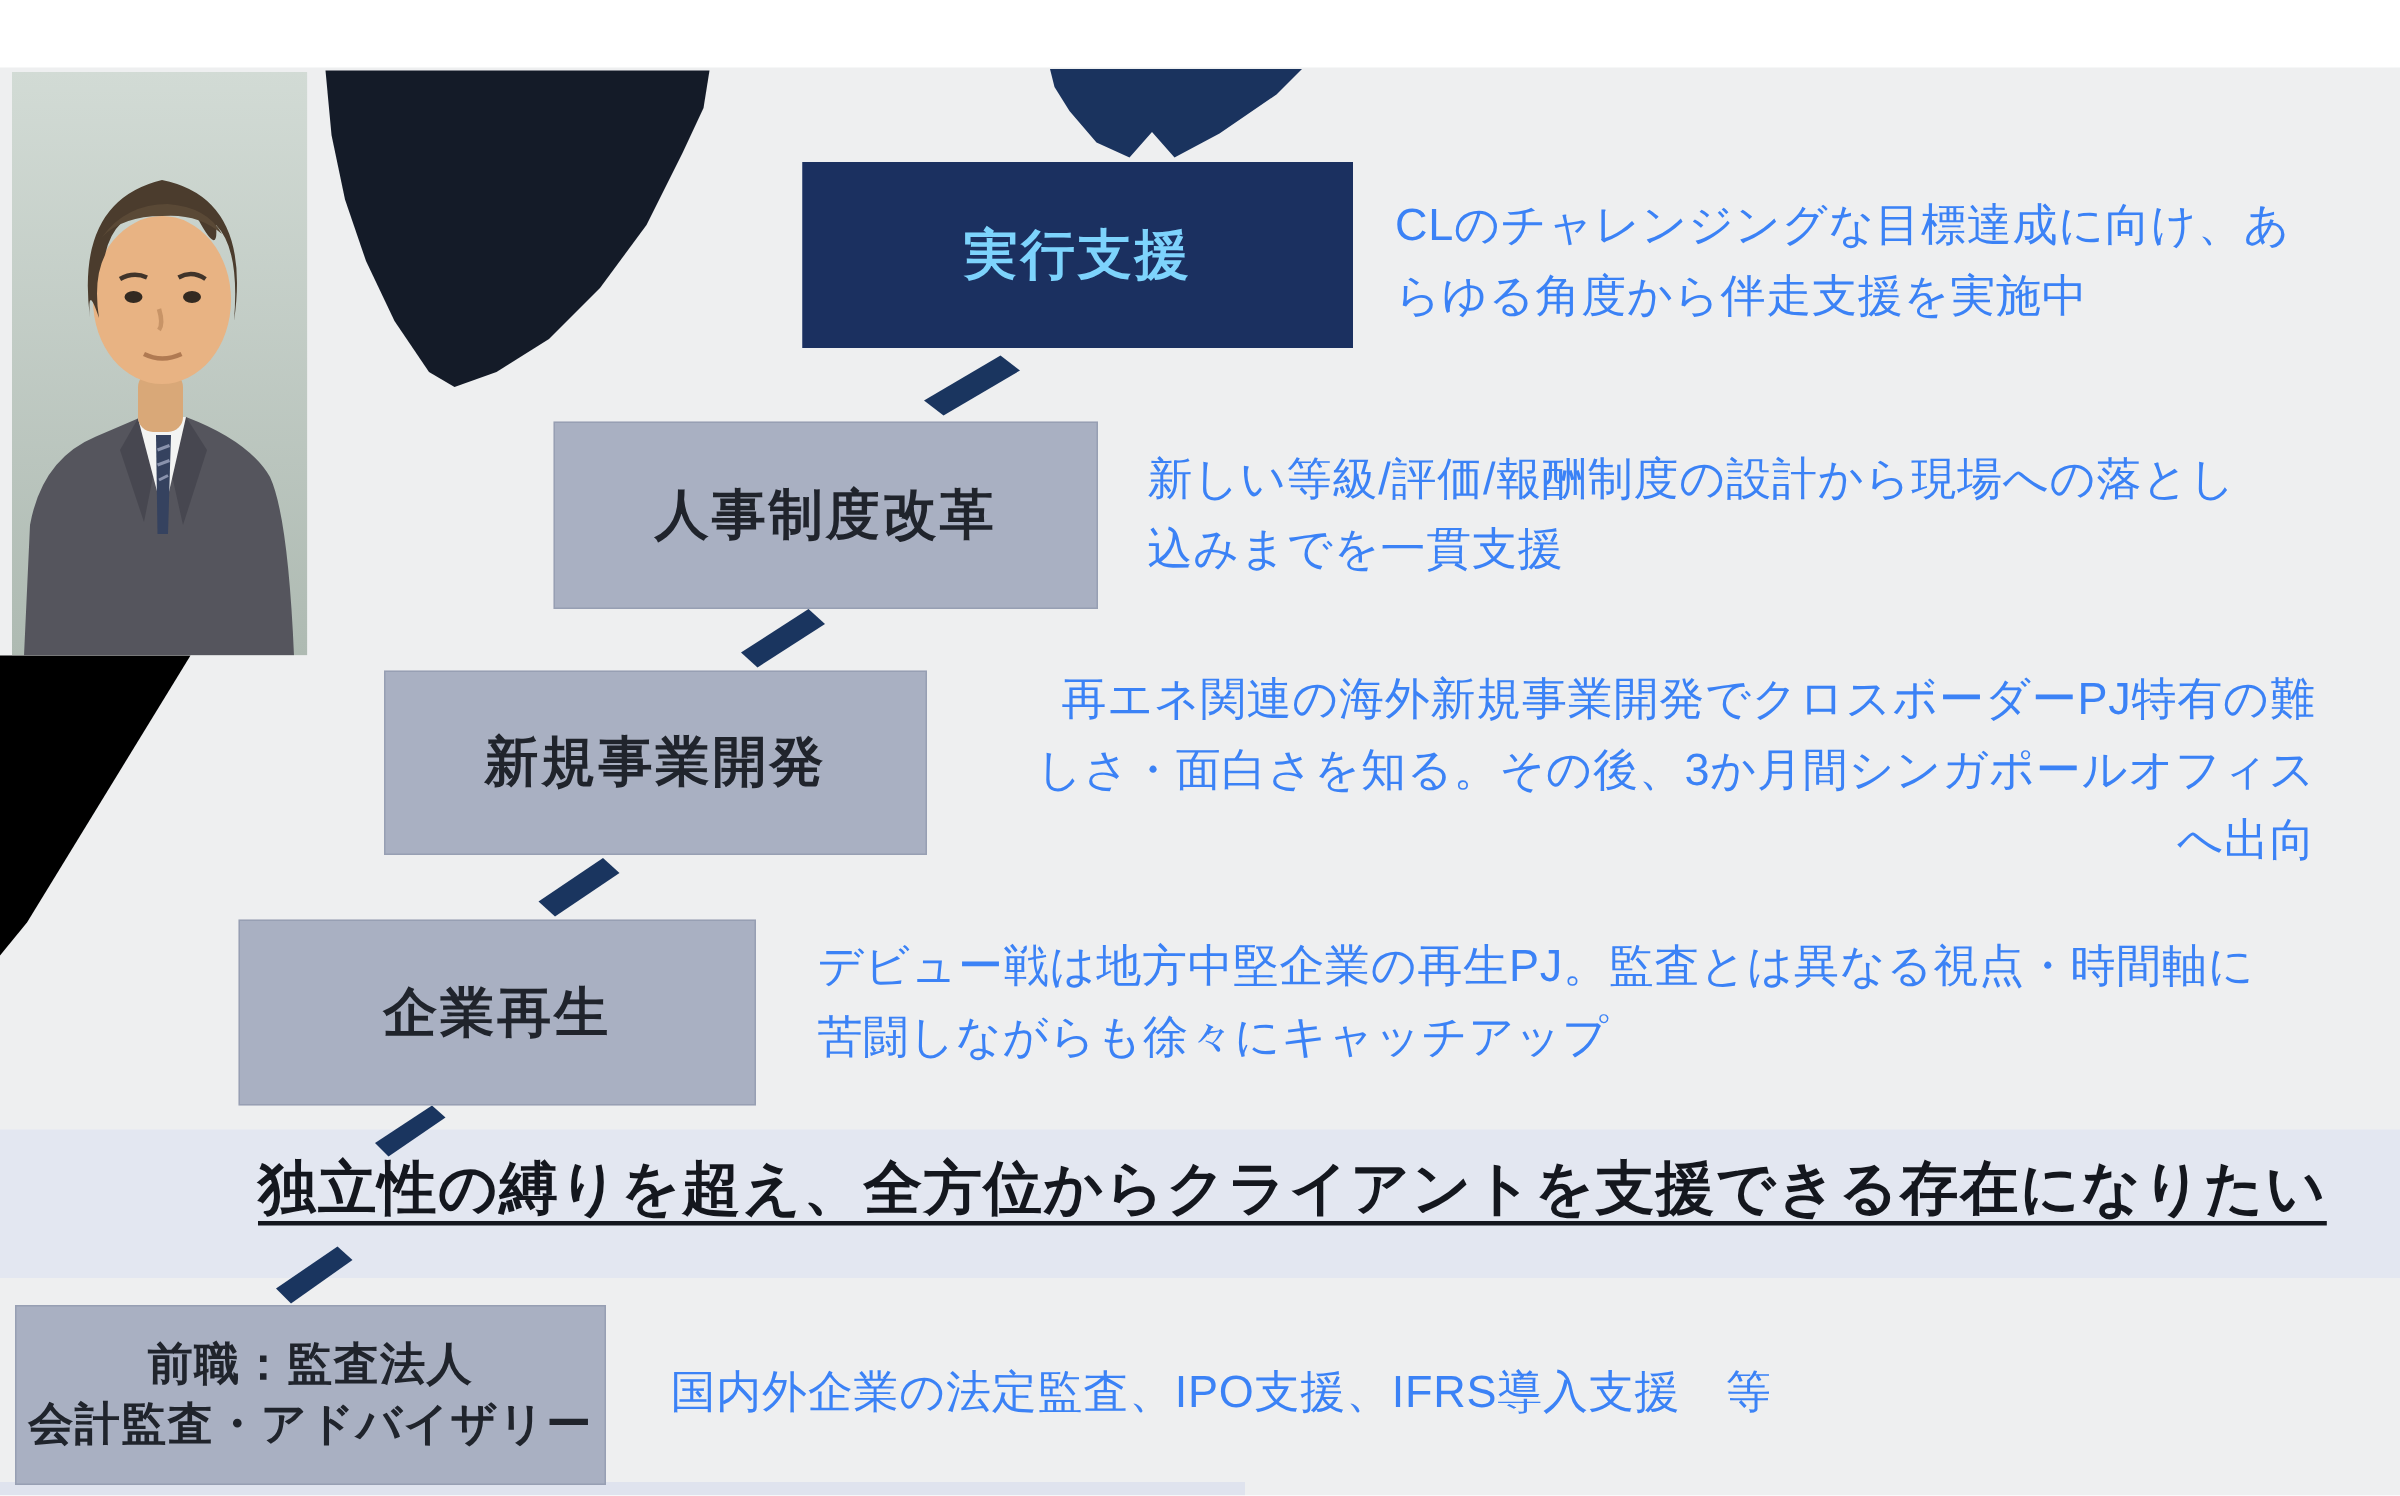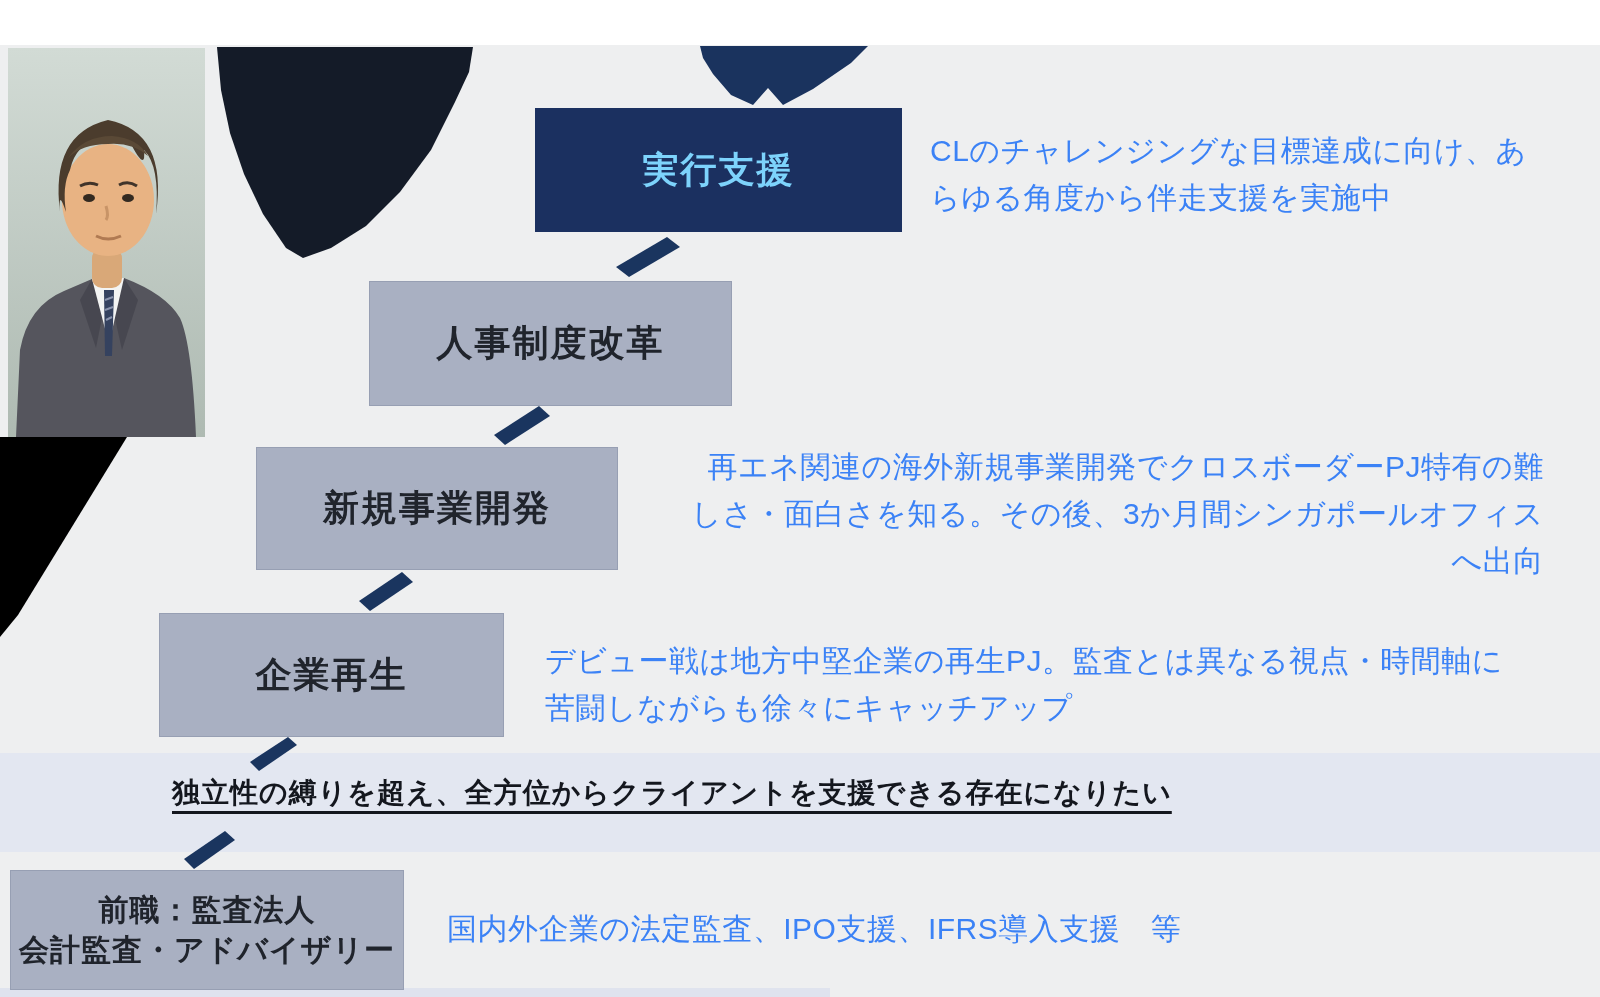--- a/index.html
+++ b/index.html
@@ -59,26 +59,26 @@
     position:absolute;
     font-size:30px; line-height:47px;
     font-weight:500;
     color:#3b82f6;
     letter-spacing:0.5px;
     white-space:pre-line;
   }
   .d1 { left:930px; top:127px; }
   .d2 { left:765px; top:296px; }
   .d3 { left:691px; top:443px;text-align:right; }
-  .d4 { left:545px; top:621px;margin-top:16px; }
+  .d4 { left:545px; top:621px; }
   .d5 { left:447px; top:905px; }
 
   .headline {
     position:absolute; left:172px; top:767px;
-    font-size:28px; line-height:52px;
+    font-size:39px; line-height:52px;
     font-weight:700; color:#14171e;
     letter-spacing:1px;
     text-decoration:underline;
     text-decoration-thickness:3px;
     text-underline-offset:9px;
     white-space:nowrap;
   }
 </style>
 </head>
 <body>
@@ -149,20 +149,22 @@
   <div class="box b4">
     <span>企業再生</span>
   </div>
   <div class="box b5">
     <span>前職：監査法人
 会計監査・アドバイザリー</span>
   </div>
 
   <div class="desc d1">CLのチャレンジングな目標達成に向け、あ
 らゆる角度から伴走支援を実施中</div>
+  <div class="desc d2">新しい等級/評価/報酬制度の設計から現場への落とし
+込みまでを一貫支援</div>
   <div class="desc d3">再エネ関連の海外新規事業開発でクロスボーダーPJ特有の難
 しさ・面白さを知る。その後、3か月間シンガポールオフィス
 へ出向</div>
   <div class="desc d4">デビュー戦は地方中堅企業の再生PJ。監査とは異なる視点・時間軸に
 苦闘しながらも徐々にキャッチアップ</div>
   <div class="desc d5">国内外企業の法定監査、IPO支援、IFRS導入支援　等</div>
 
   <div class="headline">独立性の縛りを超え、全方位からクライアントを支援できる存在になりたい</div>
 
 </div>

